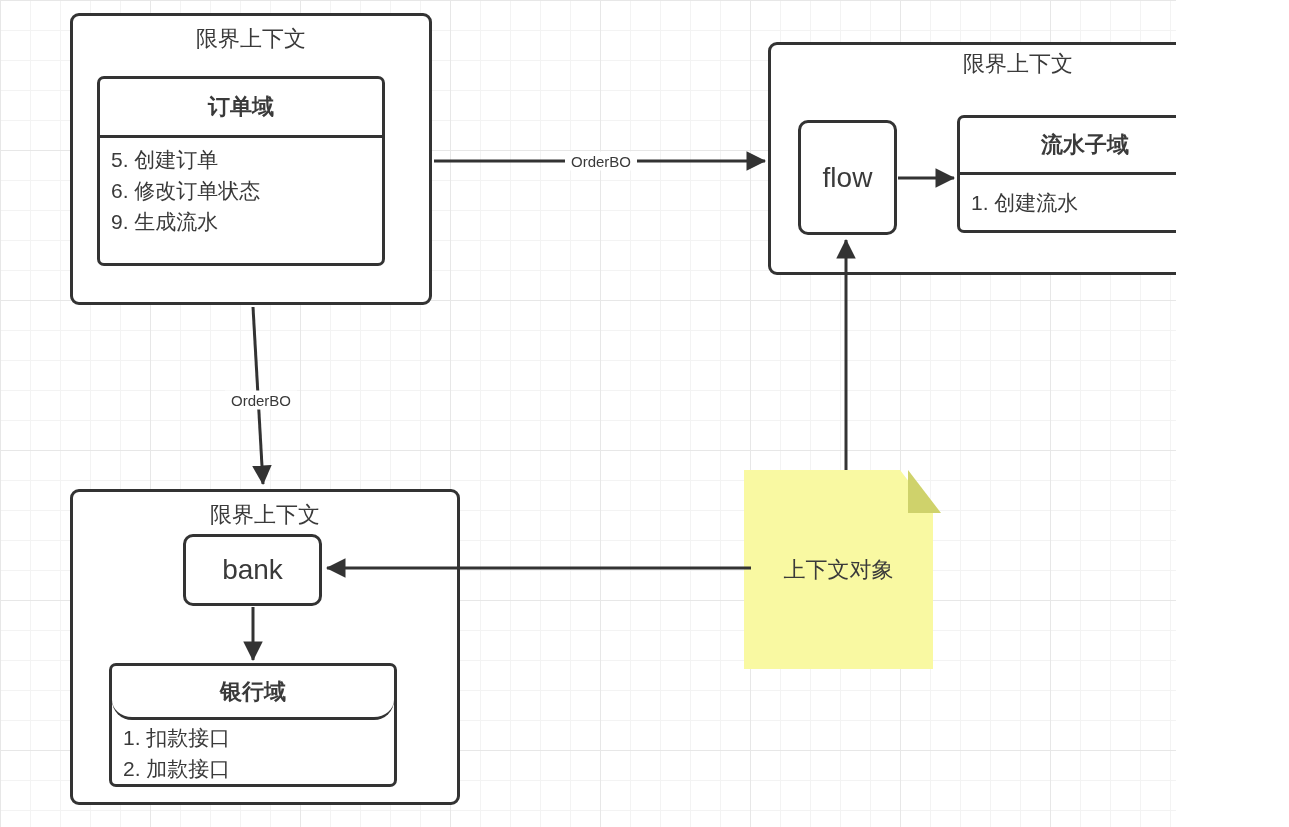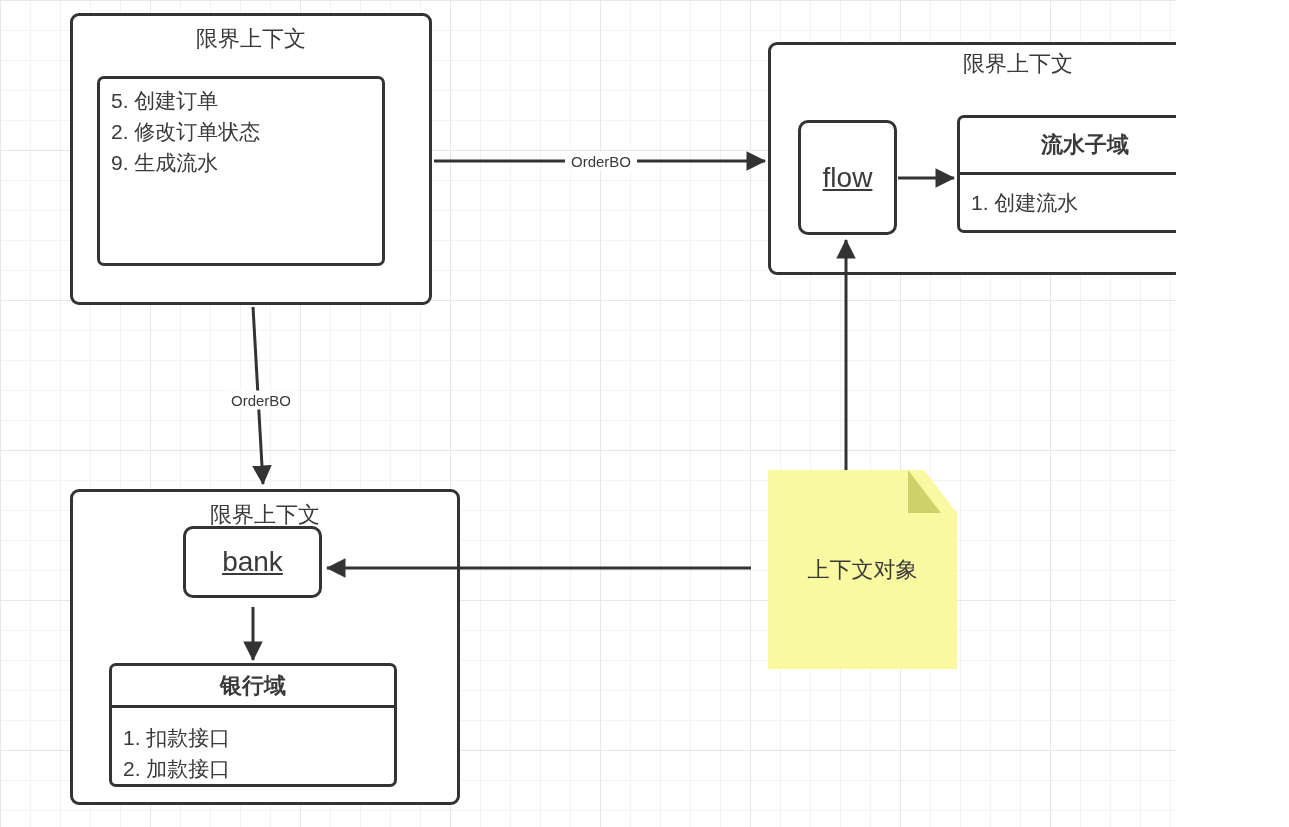--- a/index.html
+++ b/index.html
@@ -69,41 +69,40 @@
     padding:0 8px 1px 11px;
   }
   .obj-box{
     position:absolute;
     background:#fff;
     border:3px solid var(--stroke);
     border-radius:10px;
     display:flex;align-items:center;justify-content:center;
     font-size:28px;
     z-index:1;
-    text-decoration:underline;
   }
   .overlay{
     position:absolute;left:0;top:0;width:1289px;height:827px;
     z-index:2;pointer-events:none;
   }
   .overlay line{stroke:var(--stroke);stroke-width:3;}
   .overlay .arrowhead{fill:var(--stroke);}
   .edge-label{
     position:absolute;
     transform:translate(-50%,-50%);
     background:var(--canvas-bg);
     padding:1px 6px;
     font-size:15px;
     color:var(--text);
     z-index:3;
     white-space:nowrap;
   }
   .sticky-note{
     position:absolute;
-    left:768px;top:470px;width:189px;height:199px;
+    left:744px;top:470px;width:189px;height:199px;
     background:var(--note-fill);
     clip-path:polygon(0 0, calc(100% - 33px) 0, 100% 43px, 100% 100%, 0 100%);
     display:flex;align-items:center;justify-content:center;
     font-size:22px;
     color:var(--text);
     z-index:1;
   }
   .note-fold{
     position:absolute;
     left:908px;top:470px;width:33px;height:43px;
@@ -113,49 +112,50 @@
   }
 </style>
 </head>
 <body>
 
 <div class="canvas">
 
   <div class="box" style="left:70px;top:13px;width:362px;height:292px;">
     <div class="ctx-title">限界上下文</div>
     <div class="domain-box" style="left:24px;top:60px;width:288px;height:190px;">
+      <div class="domain-header" style="height:59px;">订单域</div>
       <div class="domain-body">
         <div>5. 创建订单</div>
-        <div>2. 修改订单状态</div>
+        <div>6. 修改订单状态</div>
         <div>9. 生成流水</div>
       </div>
     </div>
   </div>
 
   <div class="box" style="left:768px;top:42px;width:500px;height:233px;">
     <div class="ctx-title" style="padding-top:4px;">限界上下文</div>
     <div class="obj-box" style="left:27px;top:75px;width:99px;height:115px;">
       <span>flow</span>
     </div>
     <div class="domain-box" style="left:186px;top:70px;width:256px;height:118px;">
       <div class="domain-header" style="height:57px;">流水子域</div>
       <div class="domain-body centered">
         <div>1. 创建流水</div>
       </div>
     </div>
   </div>
 
   <div class="box" style="left:70px;top:489px;width:390px;height:316px;">
     <div class="ctx-title">限界上下文</div>
-    <div class="obj-box" style="left:110px;top:34px;width:139px;height:72px;">
+    <div class="obj-box" style="left:110px;top:42px;width:139px;height:72px;">
       <span>bank</span>
     </div>
     <div class="domain-box" style="left:36px;top:171px;width:288px;height:124px;">
-      <div class="domain-header" style="height:57px;">银行域</div>
-      <div class="domain-body" style="padding-top:14px;">
+      <div class="domain-header" style="height:57px;border-radius:20px;">银行域</div>
+      <div class="domain-body" style="padding-top:2px;">
         <div>1. 扣款接口</div>
         <div>2. 加款接口</div>
       </div>
     </div>
   </div>
 
   <div class="sticky-note">
     <span>上下文对象</span>
   </div>
   <div class="note-fold"></div>

